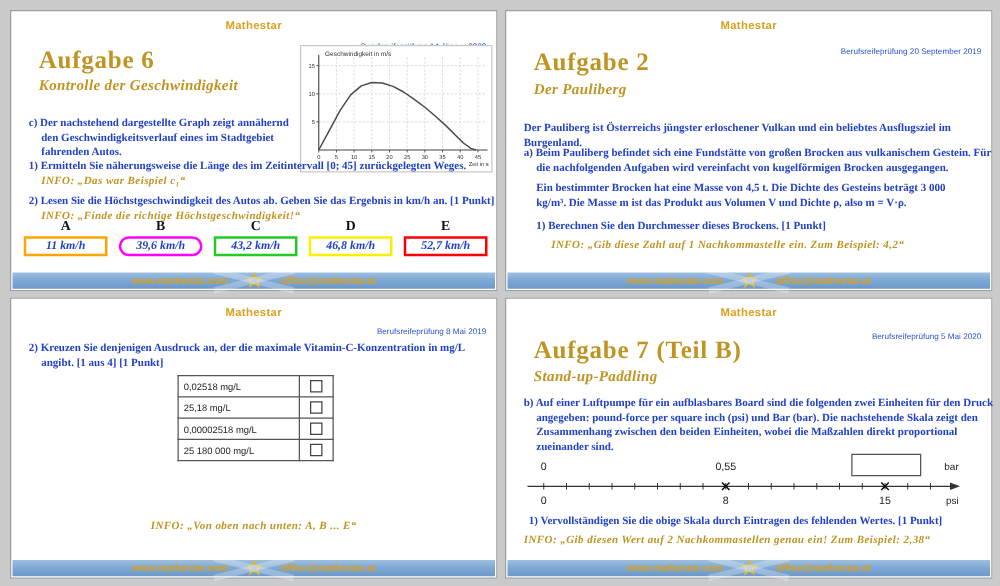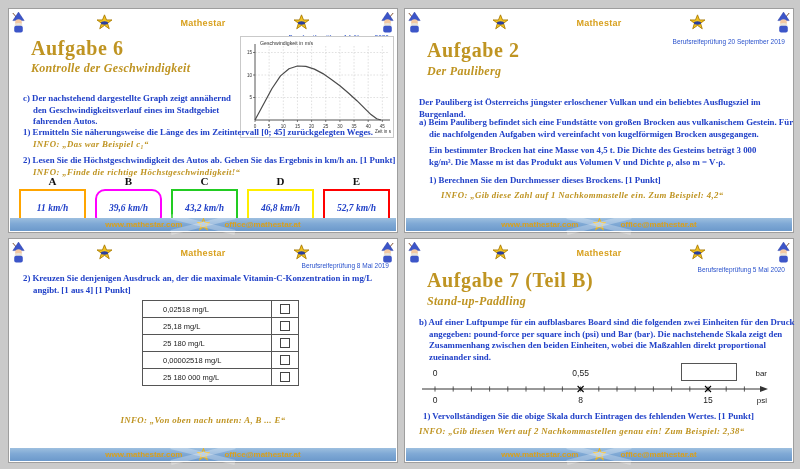--- a/index.html
+++ b/index.html
@@ -3,42 +3,42 @@
 <meta charset="utf-8">
 <style>
   html,body{margin:0;padding:0;}
   body{
     width:800px;height:469px;background:#cacaca;position:relative;overflow:hidden;
     font-family:"Liberation Serif",serif;
   }
   .slide{position:absolute;width:388px;height:223px;background:#ffffff;border:1px solid #9e9e9e;}
   .s1{left:8px;top:8px}.s2{left:404px;top:8px}.s3{left:8px;top:238px}.s4{left:404px;top:238px}
 
-  .logo{position:absolute;top:1px;left:0;right:0;height:25px;display:flex;justify-content:space-between;align-items:center;gap:5px;}
+  .logo{position:absolute;top:1px;left:0;right:0;height:25px;display:flex;justify-content:flex-end;align-items:center;gap:5px;flex-direction:column;}
   .logo-text{font-family:"Liberation Sans",sans-serif;font-weight:bold;font-size:9px;color:#d8a01d;letter-spacing:.3px;}
   .date{position:absolute;right:8px;font-family:"Liberation Sans",sans-serif;font-size:6.5px;color:#2a52cc;white-space:nowrap;}
   .s1 .date{top:25px}.s2 .date{top:29px}.s3 .date{top:23px}.s4 .date{top:27px}
 
   .title{position:absolute;left:22px;font-weight:bold;color:#bf9422;font-size:20px;letter-spacing:.6px;}
   .subtitle{position:absolute;left:22px;font-style:italic;font-weight:bold;color:#bf9422;font-size:12px;letter-spacing:.3px;}
   .para{position:absolute;font-size:8.8px;line-height:11.5px;color:#2141c8;font-weight:bold;}
   .hang{padding-left:10px;text-indent:-10px;}
   .info{color:#bf9422;font-style:italic;letter-spacing:.35px;}
   .gold-line{position:absolute;font-size:8.8px;font-weight:bold;color:#bf9422;font-style:italic;letter-spacing:.35px;}
 
   .graph{position:absolute;right:3px;top:27px;width:152px;height:100px;background:#fff;border:1px solid #c9c9c9;}
 
   .opts{position:absolute;left:10px;right:7px;top:166px;display:flex;gap:9px;}
   .opt{flex:1;text-align:center;}
   .opt-letter{font-size:11px;font-weight:bold;color:#111;}
-  .opt-box{margin-top:2px;border:2.5px solid #000;background:#fff;font-size:9.5px;font-style:italic;font-weight:bold;color:#2141c8;padding:12px 0;}
+  .opt-box{margin-top:2px;border:2.5px solid #000;background:#fff;font-size:9.5px;font-style:italic;font-weight:bold;color:#2141c8;padding:1px 0;}
 
   .vc-table{position:absolute;left:133px;top:61px;border-collapse:collapse;font-family:"Liberation Sans",sans-serif;font-size:7.5px;color:#222;}
   .vc-table td{border:1.3px solid #555;}
-  .vc-label{width:88px;padding:3px 20px;}
+  .vc-label{width:88px;padding:3px 4px;}
   .vc-cb{width:26px;text-align:center;padding:3px 0;}
   .cb{display:inline-block;width:8px;height:8px;border:1px solid #444;background:#fff;vertical-align:middle;}
 
   .scale-svg{position:absolute;left:12px;top:122px;width:364px;height:46px;}
   .missing-box{position:absolute;left:276px;top:124px;width:54px;height:16px;border:1px solid #555;background:#fff;}
 
   .footer{position:absolute;left:1px;right:1px;bottom:1px;height:13px;
     background:linear-gradient(180deg,#9dbfdf 0%,#7fa9d5 45%,#6c99cb 100%);
     display:flex;align-items:center;justify-content:center;gap:14px;
     font-family:"Liberation Sans",sans-serif;font-weight:bold;font-size:8px;color:#d8a01d;}
@@ -250,24 +250,20 @@
     <tbody>
         <tr>
           <td class="vc-label">0,02518 mg/L</td>
           <td class="vc-cb"><span class="cb"></span></td>
         </tr>
     <tr>
           <td class="vc-label">25,18 mg/L</td>
           <td class="vc-cb"><span class="cb"></span></td>
         </tr>
     <tr>
-          <td class="vc-label">25 180 mg/L</td>
-          <td class="vc-cb"><span class="cb"></span></td>
-        </tr>
-    <tr>
           <td class="vc-label">0,00002518 mg/L</td>
           <td class="vc-cb"><span class="cb"></span></td>
         </tr>
     <tr>
           <td class="vc-label">25 180 000 mg/L</td>
           <td class="vc-cb"><span class="cb"></span></td>
         </tr>
   </tbody>
     </table>
 

